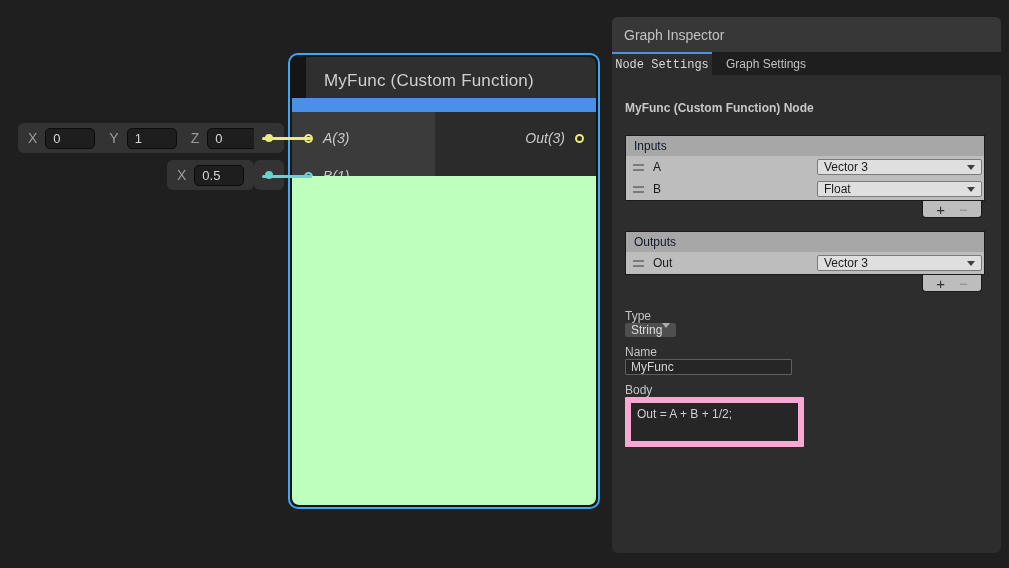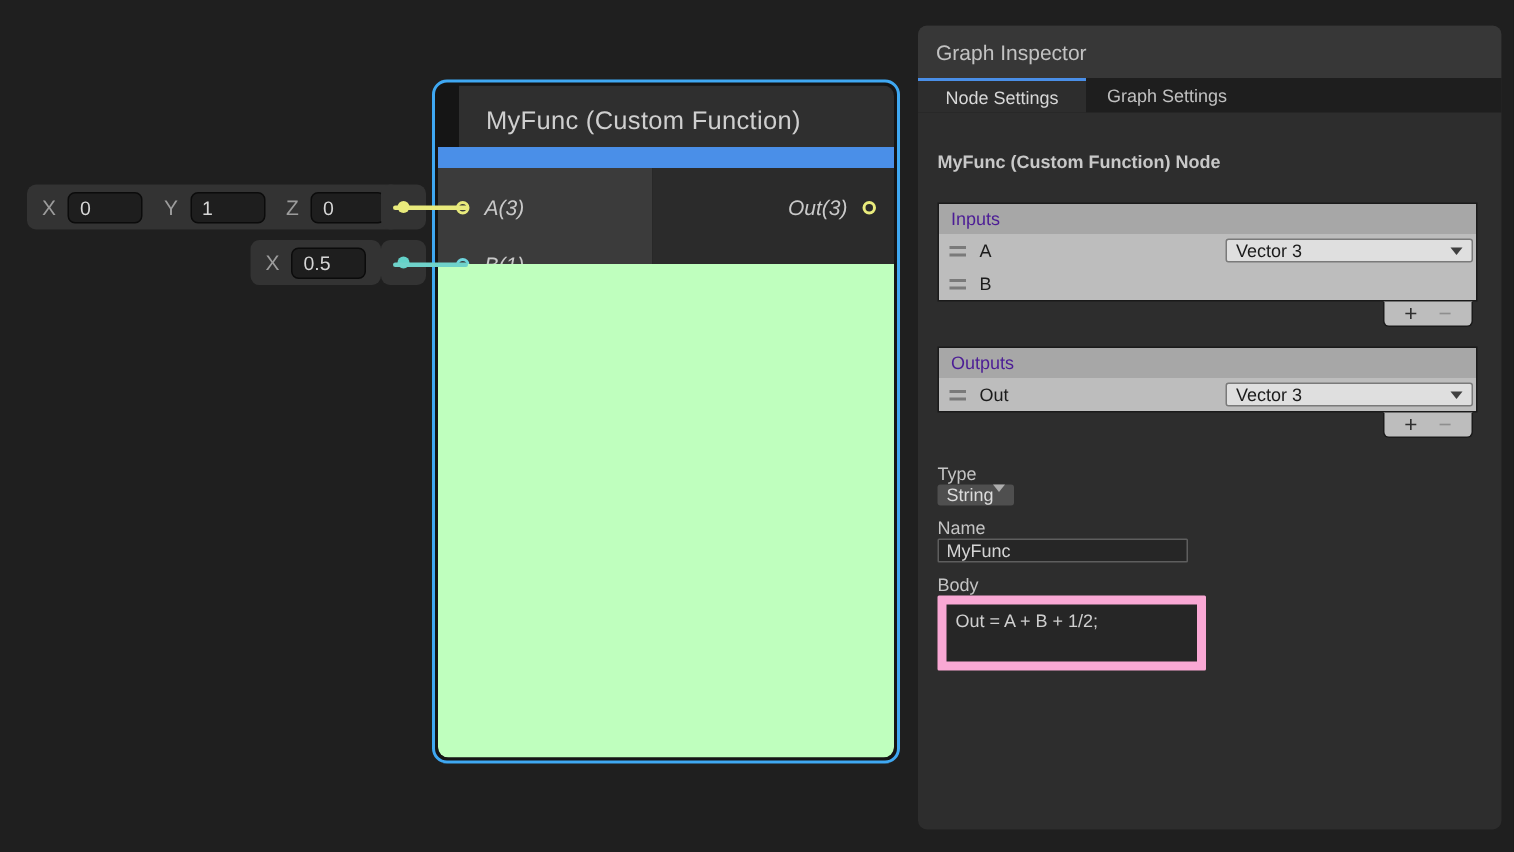--- a/index.html
+++ b/index.html
@@ -48,29 +48,29 @@
   
   .inspector { position:absolute; left:612px; top:17px; width:389px; height:536px;
                background:#2D2D2D; border-radius:6px; overflow:hidden;
                display:flex; flex-direction:column; }
   .insp-header { height:35px; background:#373737; display:flex; align-items:center;
                  padding-left:12px; flex:0 0 auto; }
   .insp-title { color:#C2C2C2; font-size:14px; }
   .tabbar { height:23px; background:#1E1E1E; display:flex; flex:0 0 auto; }
   .tab { font-size:12px; display:flex; align-items:center; justify-content:center;
          cursor:pointer; color:#C0C0C0; padding:0 14px; }
-  .tab.active { width:112px; padding:0; background:#2D2D2D; color:#D8D8D8;
-                border-top:2px solid #4A8FE8; }
+  .tab.active { width:100px; padding:0; background:#2D2D2D; color:#D8D8D8;
+                border-top:2px solid #4A8FE8;font-family:Liberation Mono, monospace; }
   .insp-body { flex:1; padding:8px 16px 0 13px; display:flex; flex-direction:column; }
   .insp-heading { color:#C8C8C8; font-size:12px; font-weight:bold; margin:18px 0 20px 0; }
 
   
   .ulist { border:1px solid #1A1A1A; }
   .ulist-header { height:20px; background:#A7A7A7; display:flex; align-items:center;
-                  padding-left:8px; font-size:12px; color:#4c1d95; }
+                  padding-left:8px; font-size:12px; color:#0f172a; }
   .ulist-row { height:22px; background:#BDBDBD; display:flex; align-items:center;
                padding-left:7px; }
   .drag-handle { width:11px; height:7px; border-top:2px solid #7A7A7A;
                  border-bottom:2px solid #7A7A7A; margin-right:9px; flex:0 0 auto; cursor:grab; }
   .row-name { font-size:12px; color:#1B1B1B; flex:1; }
   .ddl-light { width:165px; height:16px; margin-right:2px; background:#DFDFDF;
                border:1px solid #7A7A7A; border-radius:2px; display:flex; align-items:center;
                padding:0 6px; font-size:12px; color:#1B1B1B; cursor:pointer; }
   .ddl-light .spacer, .ddl-dark .spacer { flex:1; }
   .arrow-dark { width:0; height:0; border-left:4px solid transparent;
@@ -173,20 +173,25 @@
           <span class="row-name">A</span>
           <div class="ddl-light">
             <span>Vector 3</span>
             <span class="spacer"></span>
             <span class="arrow-dark"></span>
           </div>
         </div>
         <div class="ulist-row">
           <span class="drag-handle"></span>
           <span class="row-name">B</span>
+          <div class="ddl-light">
+            <span>Float</span>
+            <span class="spacer"></span>
+            <span class="arrow-dark"></span>
+          </div>
         </div>
       </div>
       <div class="ulist-footer">
         <span class="btn-add">+</span>
         <span class="btn-remove">−</span>
       </div>
 
       <div class="list-gap"></div>
 
       <div class="ulist">

